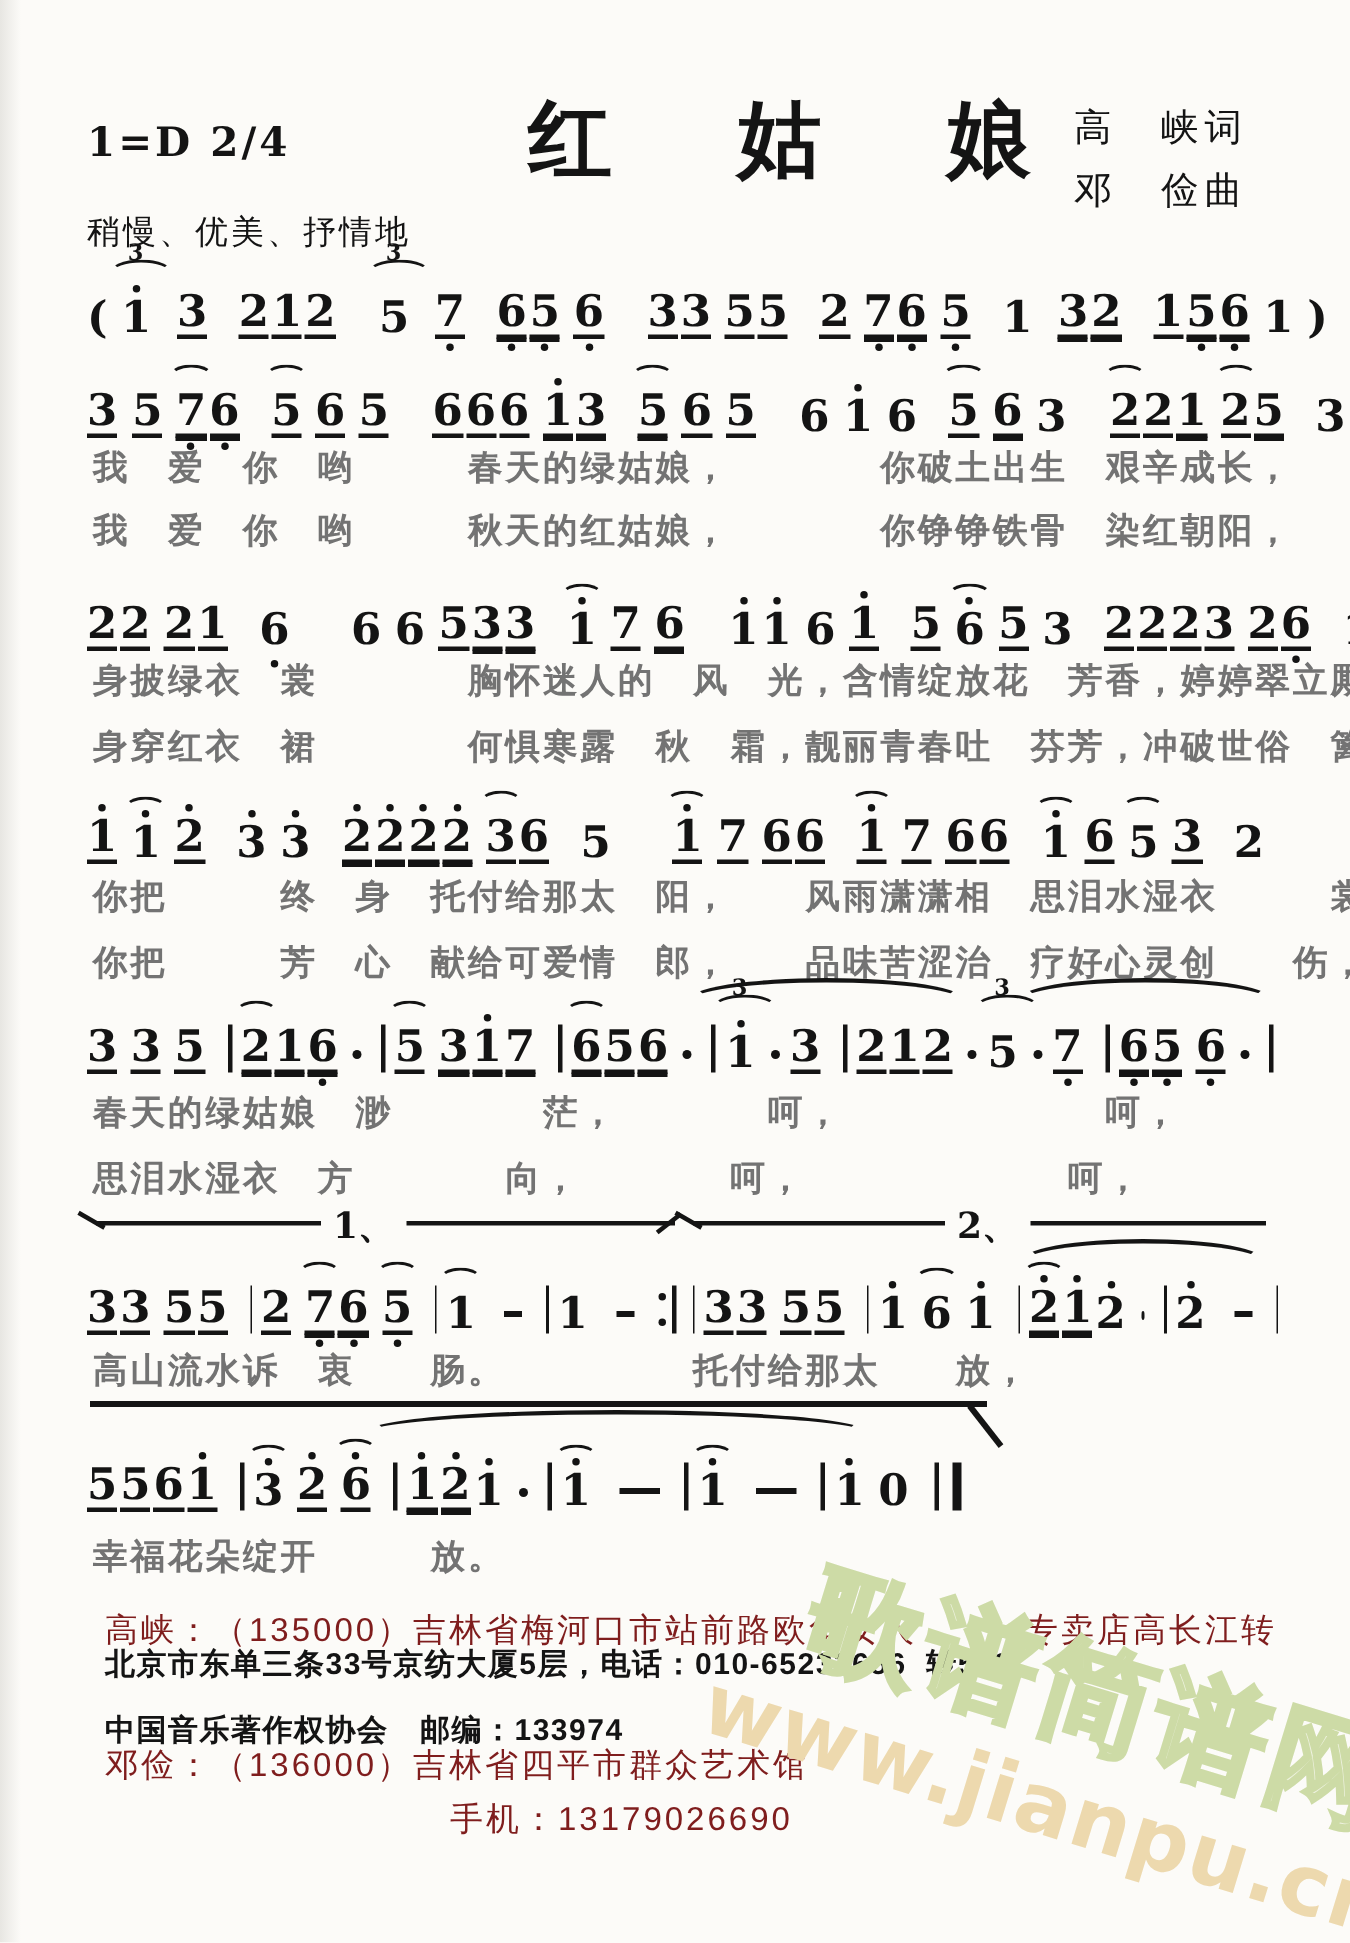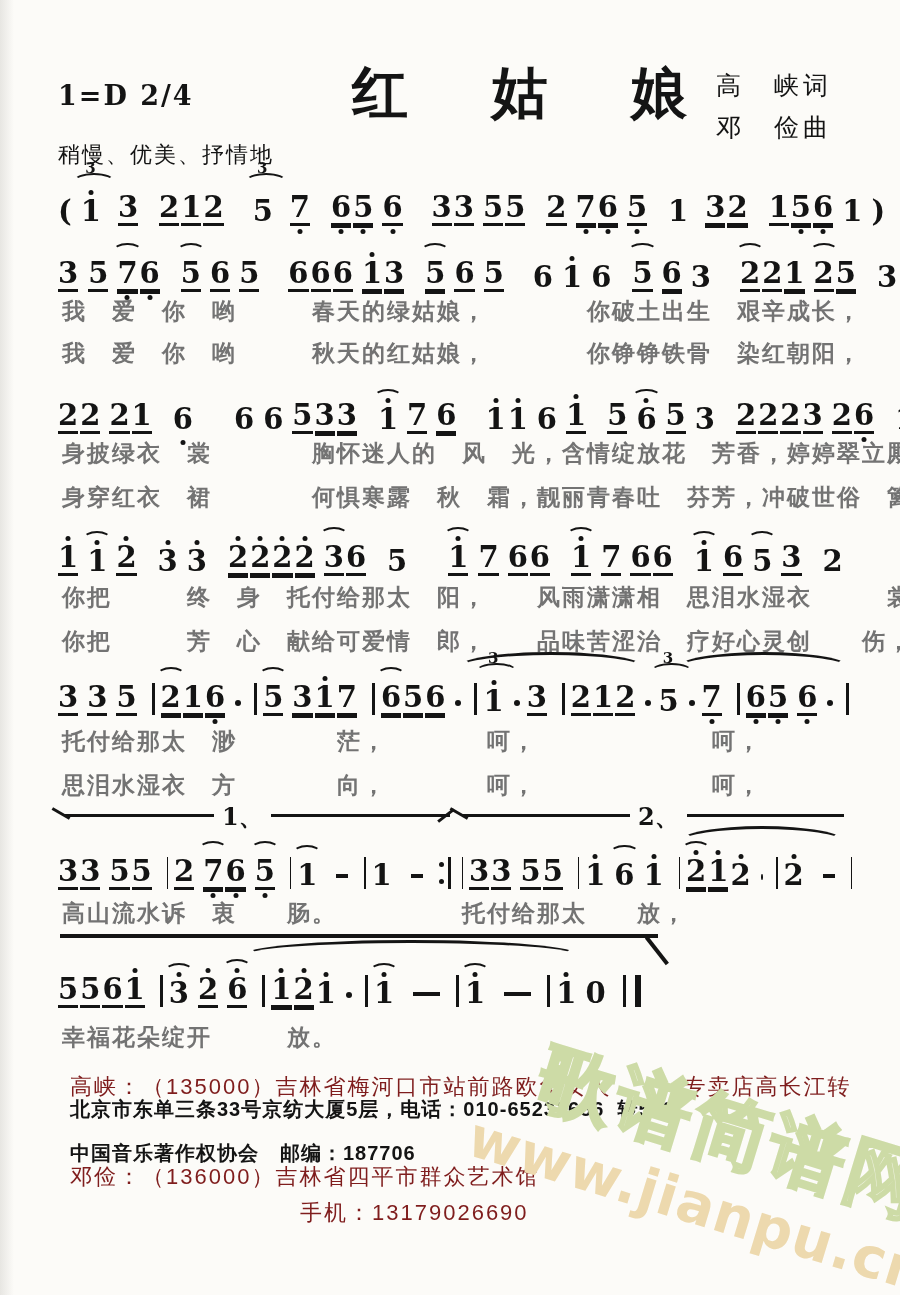--- a/index.html
+++ b/index.html
@@ -278,21 +278,21 @@
     <span class="tk">5<i class="arc parc"></i><i class="tnum">3</i></span>
     <span class="tk adot"></span>
     <span class="tk u1">7<i class="db"></i></span>
     <span class="tk bar"></span>
     <span class="tk u2 tight">6<i class="db"></i></span>
     <span class="tk u2">5<i class="db"></i></span>
     <span class="tk u1">6<i class="db"></i></span>
     <span class="tk adot"></span>
     <span class="tk bar"></span>
   </div>
-<div class="lyr" style="top:726px">托付给那太　渺　　　　茫，　　　　呵，　　　　　　　呵，</div>
+<div class="lyr" style="top:726px">春天的绿姑娘　渺　　　　茫，　　　　呵，　　　　　　　呵，</div>
 <div class="lyr" style="top:770px">思泪水湿衣　方　　　　向，　　　　呵，　　　　　　　呵，</div>
 
 <div class="volta v1" style="left:64px;width:386px;">
   <span class="vlabel" style="left:150px">1、</span>
 </div>
 <div class="volta" style="left:462px;width:382px;">
   <span class="vlabel" style="left:168px">2、</span>
 </div>
 
 <div class="mline" style="top:844px">
@@ -362,20 +362,20 @@
     <span class="tk dash"></span>
     <span class="tk bar"></span>
     <span class="tk">1<i class="da"></i></span>
     <span class="tk">0</span>
     <span class="tk fbar"></span>
   </div>
 <div class="lyr" style="top:1022px">幸福花朵绽开　　　放。</div>
 
 <div class="faint" style="top:1072px">高峡：（135000）吉林省梅河口市站前路欧华女人　　　专卖店高长江转</div>
 <div class="addr" style="top:1096px">北京市东单三条33号京纺大厦5层，电话：010-65232656  转572</div>
-<div class="addr" style="top:1140px">中国音乐著作权协会　邮编：187706</div>
+<div class="addr" style="top:1140px">中国音乐著作权协会　邮编：133974</div>
 <div class="faint" style="top:1162px">邓俭：（136000）吉林省四平市群众艺术馆</div>
 <div class="faint" style="top:1198px;left:300px">手机：13179026690</div>
 
 <div class="wm">
   <div class="wm-cn">歌谱简谱网</div>
   <div class="wm-url">www.jianpu.cn</div>
 </div>
 
 </body></html>

